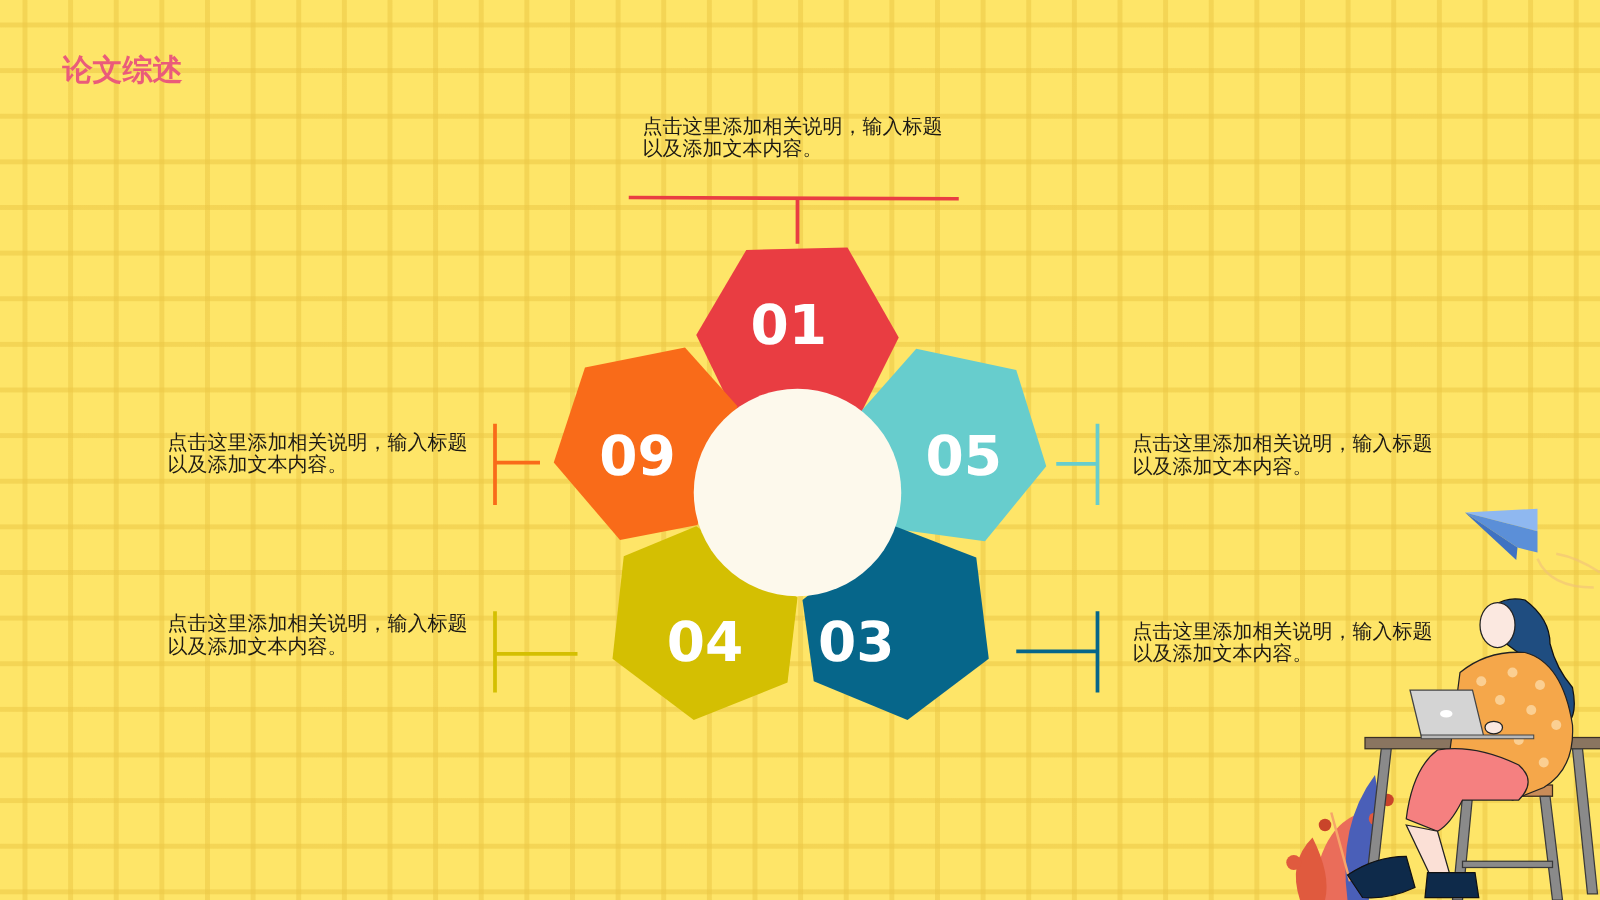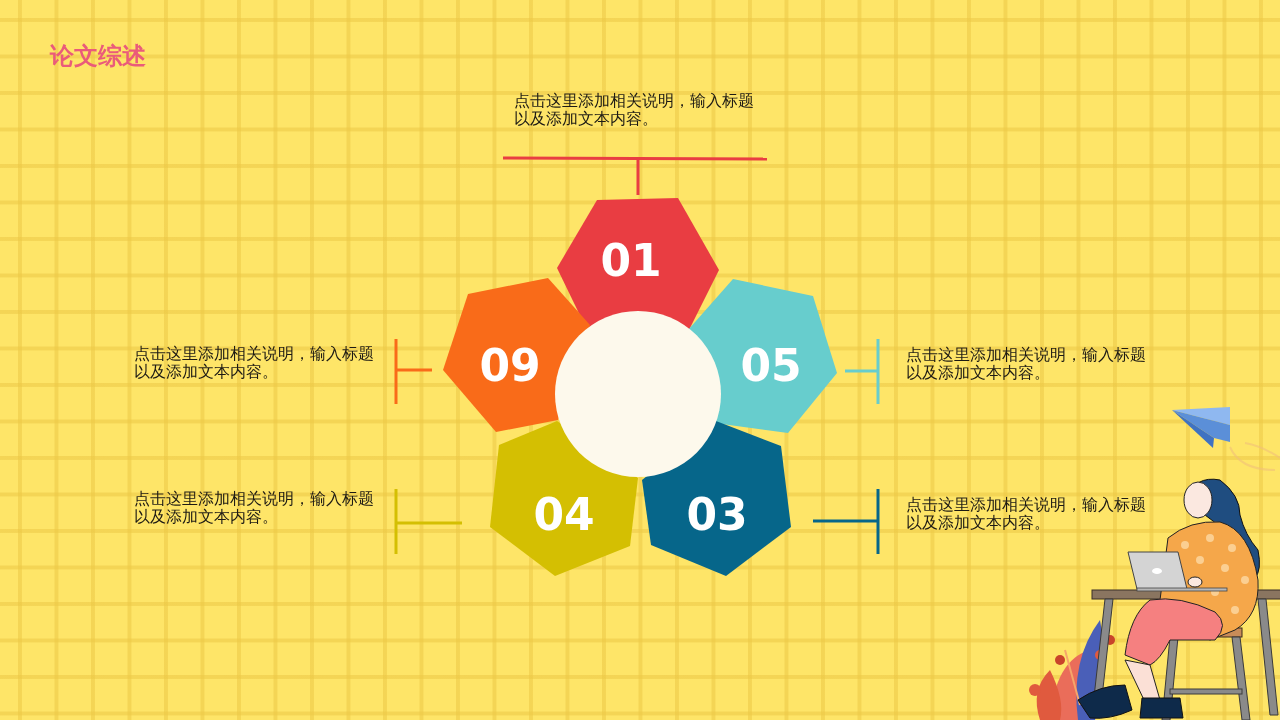--- a/index.html
+++ b/index.html
@@ -84,21 +84,21 @@
   <polygon fill="#67cdcd" points="733,279 813,296 837,373 788,433 707,422 688,330"></polygon>
   <polygon fill="#06668a" points="642,480 716,421 781,446 791,527 726,576 651,545"></polygon>
   <polygon fill="#d4bf02" points="499,445 557,421 638,478 630,546 555,576 490,527"></polygon>
   <polygon fill="#f96b19" points="468,294 548,278 590,325 558,420 496,432 443,370"></polygon>
 
   <circle cx="638" cy="394" r="83" fill="#fdf9ec"></circle>
 </svg>
 
 <div class="num" style="left:571px; top:239px;">01</div>
 <div class="num" style="left:711px; top:344px;">05</div>
-<div class="num" style="left:657px; top:493px;">03</div>
+<div class="num" style="left:625px; top:493px;">03</div>
 <div class="num" style="left:504px; top:493px;">04</div>
 <div class="num" style="left:450px; top:344px;">09</div>
 
 <svg class="illus" width="1280" height="720" viewBox="0 0 1280 720">
 
   <g>
     <polygon points="1172,410 1230,407 1230,425" fill="#8fb8f0"></polygon>
     <polygon points="1172,410 1230,425 1230,442 1214,438" fill="#5b8fd8"></polygon>
     <polygon points="1172,410 1214,438 1213,448" fill="#3f72c2"></polygon>
     <path d="M1230,447 Q1240,470 1275,470" stroke="#f0c07a" stroke-width="2" fill="none" opacity="0.6"></path>

